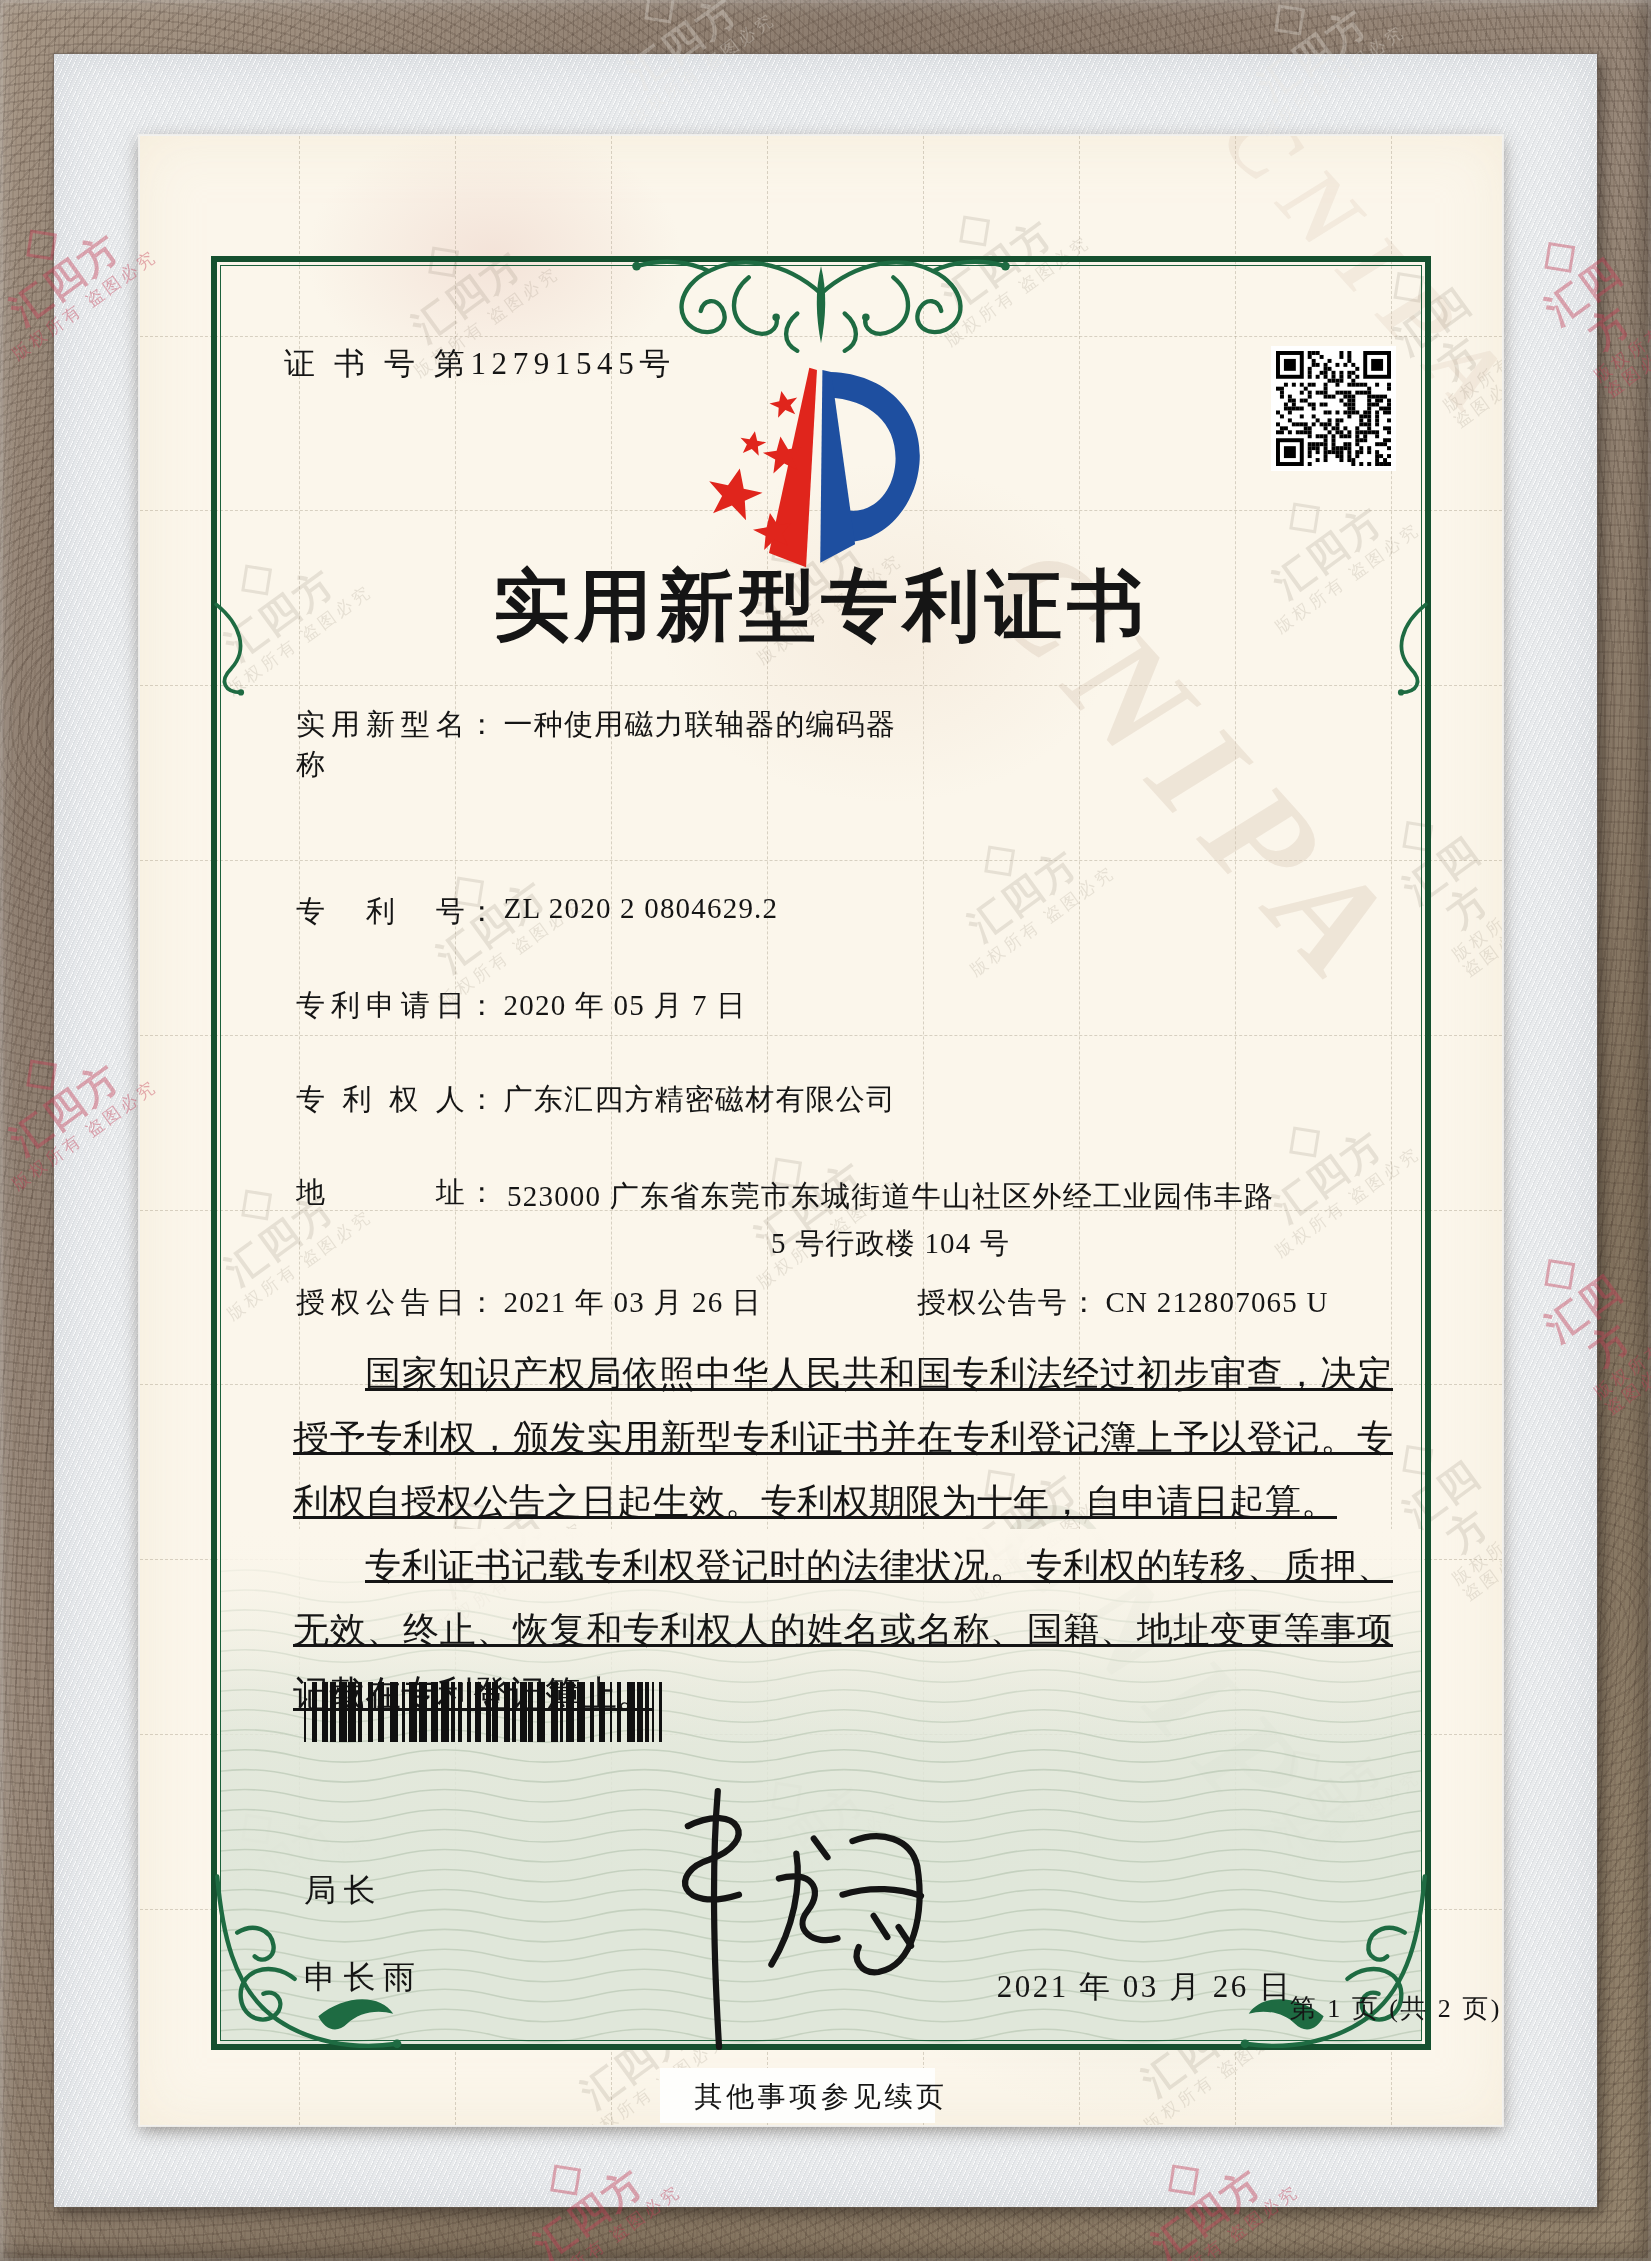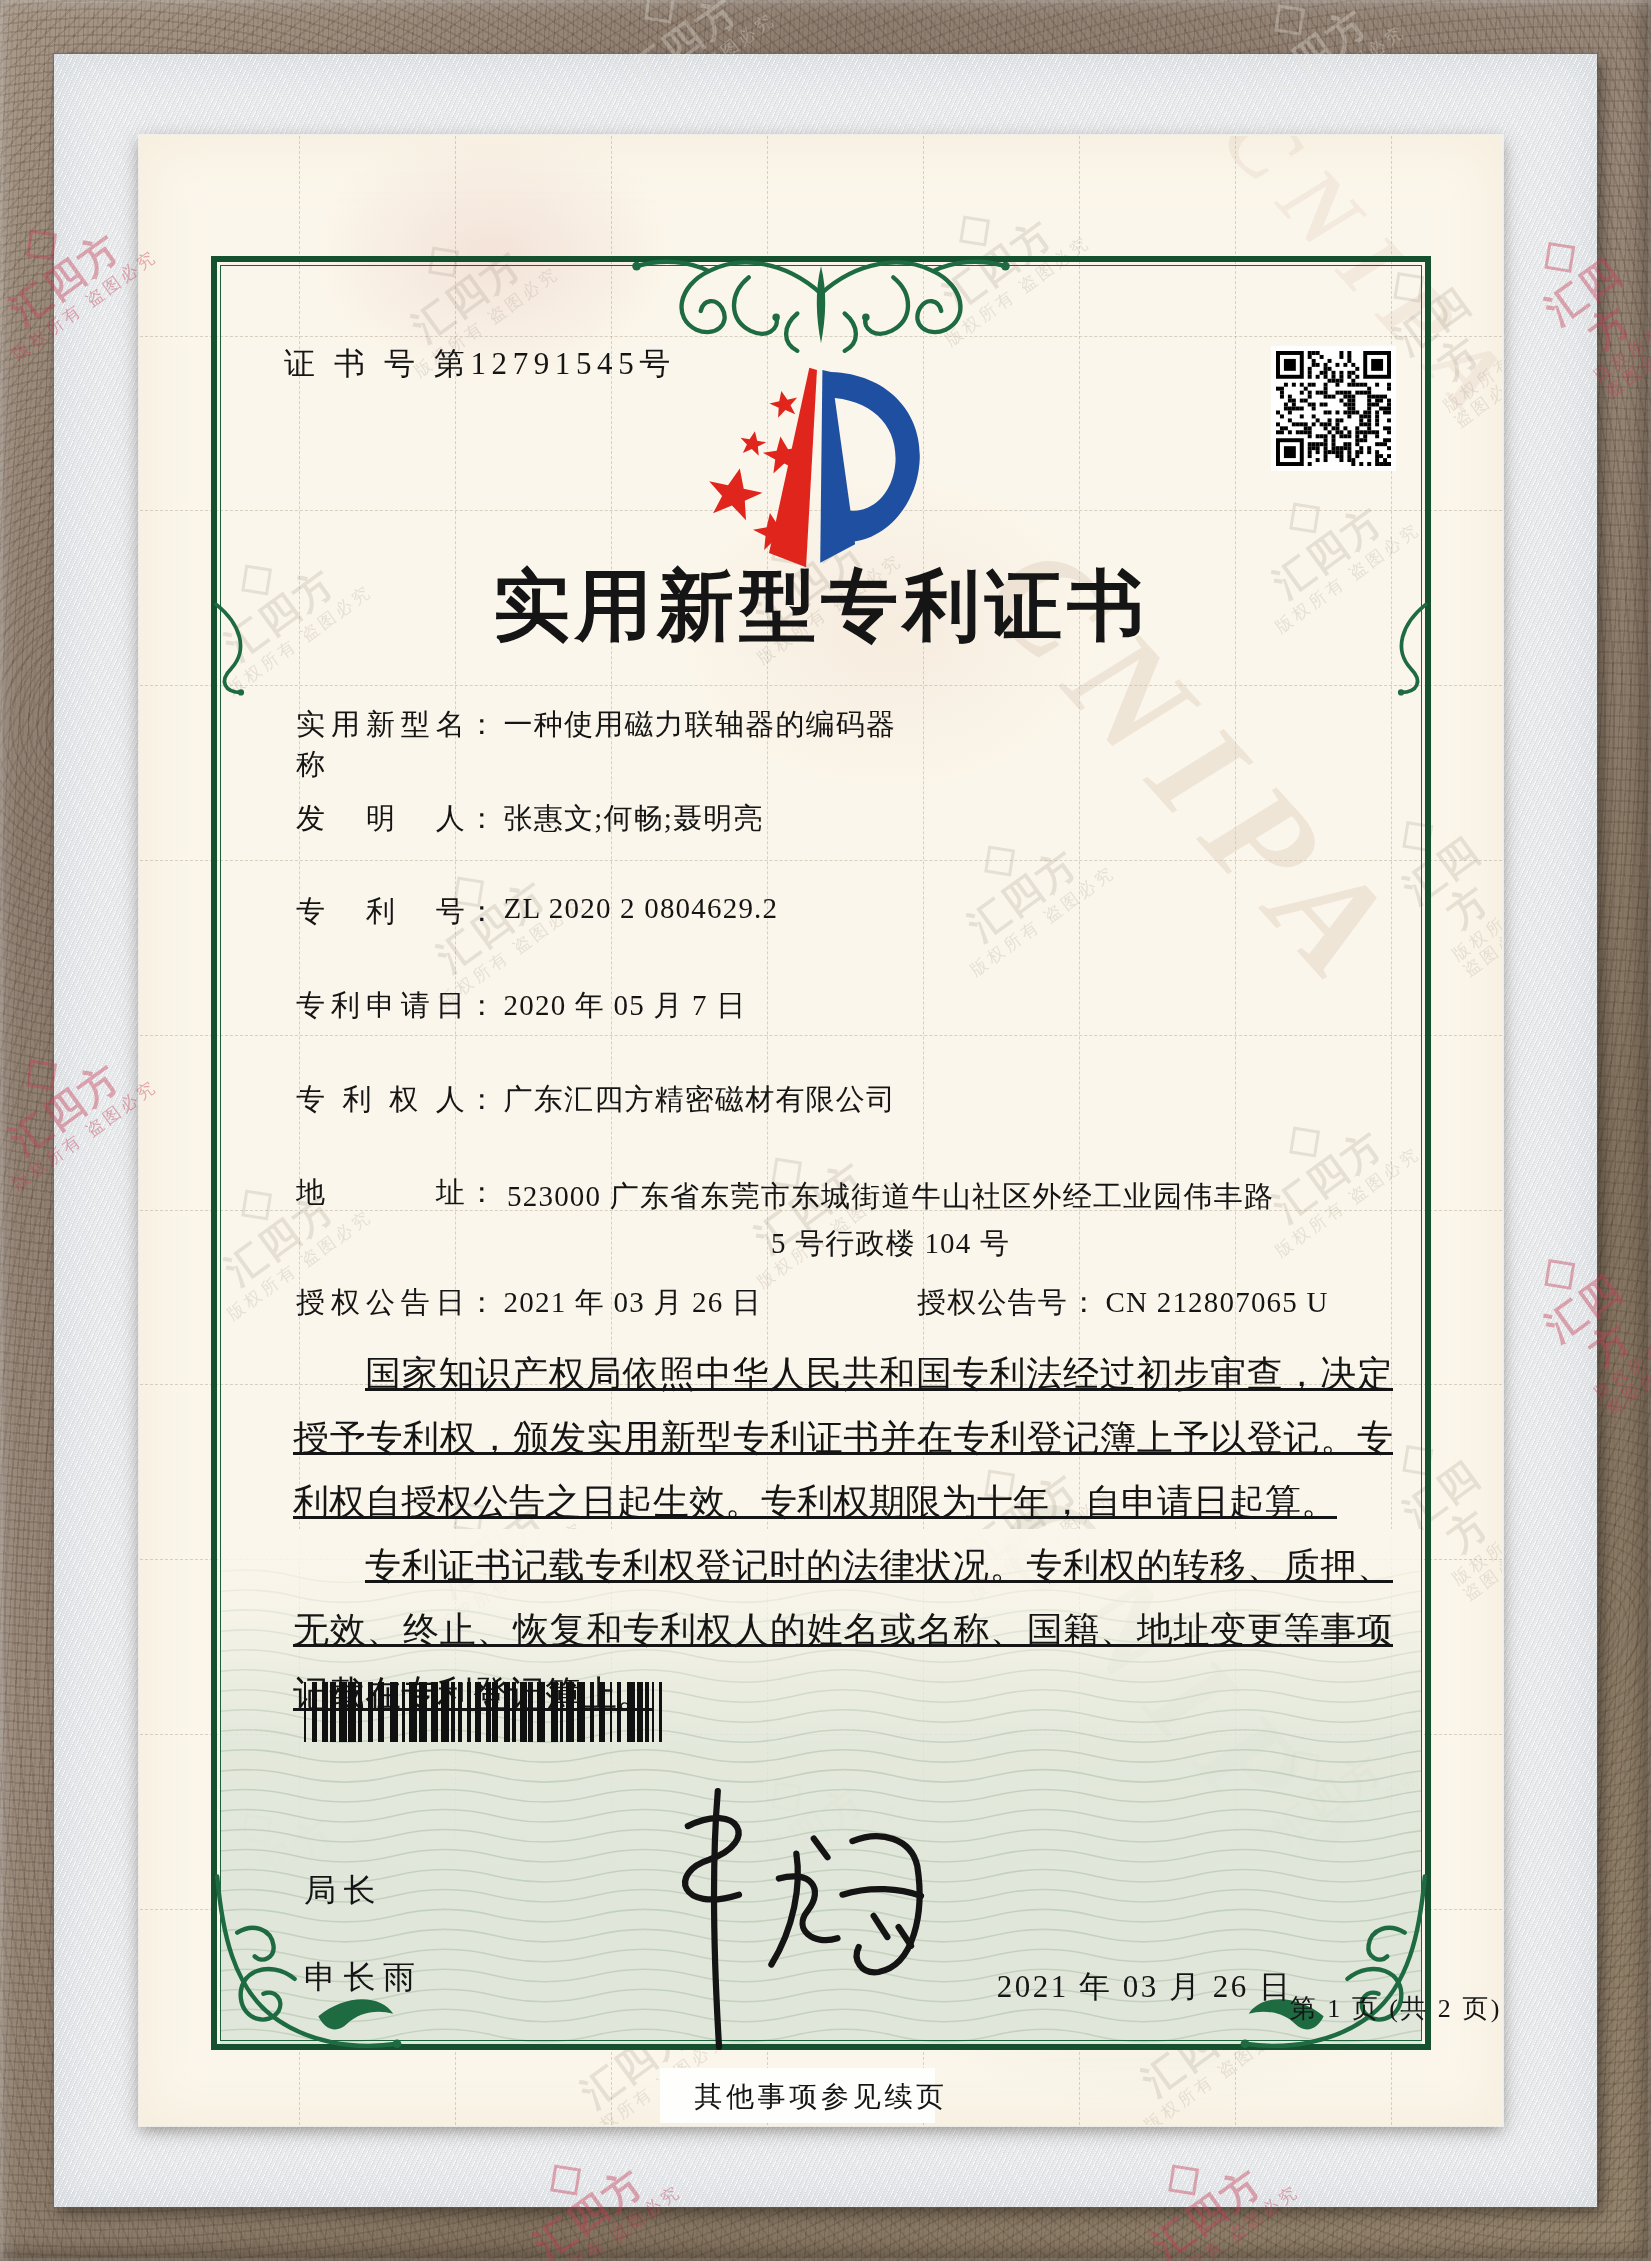--- a/index.html
+++ b/index.html
@@ -558,23 +558,20 @@
           <rect x="1" y="23" width="5" height="5" fill="#fff"></rect>
           <rect x="2" y="24" width="3" height="3" fill="#000"></rect>
         </svg>
       </div>
 
     <div class="title">实用新型专利证书</div>
 
     <div class="frow r1">
       <span class="flabel">实用新型名称</span><span class="fcolon">：</span><span class="fvalue">一种使用磁力联轴器的编码器</span>
     </div>
-    <div class="frow r2">
-      <span class="flabel">发明人</span><span class="fcolon">：</span><span class="fvalue">张惠文;何畅;聂明亮</span>
-    </div>
     <div class="frow r3">
       <span class="flabel">专利号</span><span class="fcolon">：</span><span class="fvalue">ZL 2020 2 0804629.2</span>
     </div>
     <div class="frow r4">
       <span class="flabel">专利申请日</span><span class="fcolon">：</span><span class="fvalue">2020 年 05 月 7 日</span>
     </div>
     <div class="frow r5">
       <span class="flabel">专利权人</span><span class="fcolon">：</span><span class="fvalue">广东汇四方精密磁材有限公司</span>
     </div>
     <div class="frow r6 addr">

